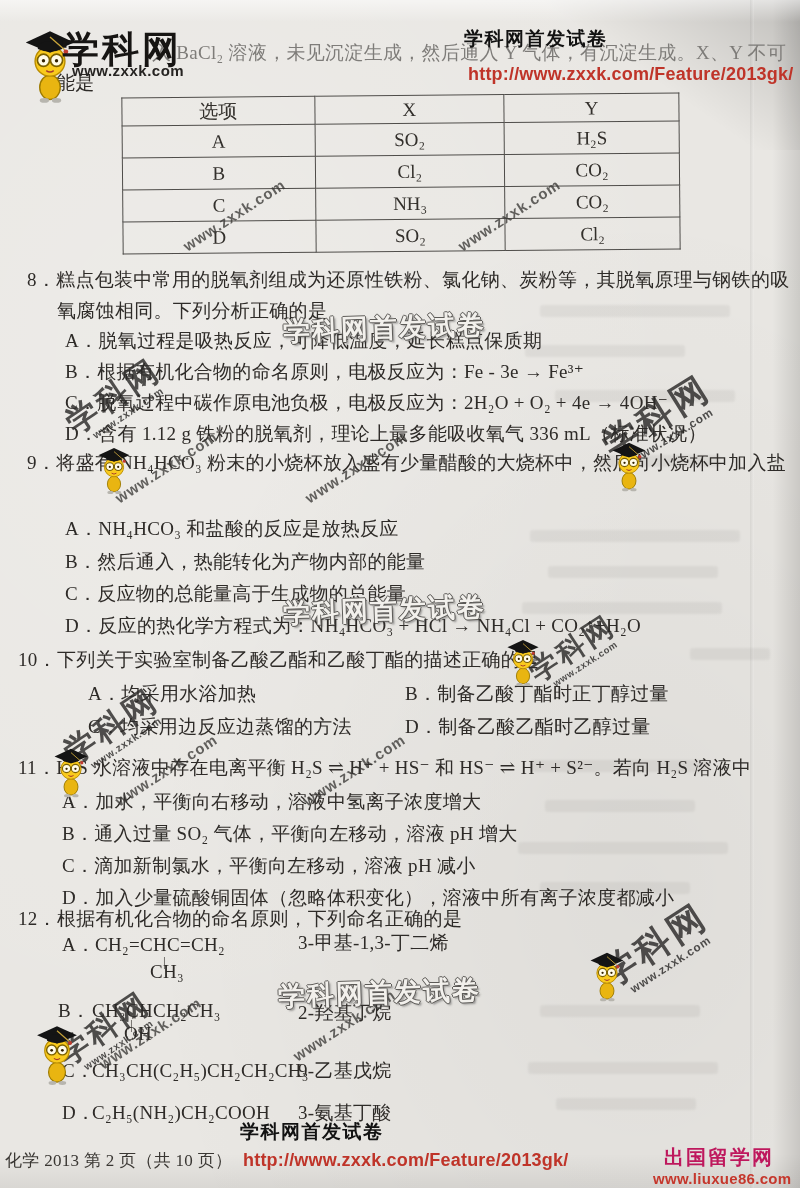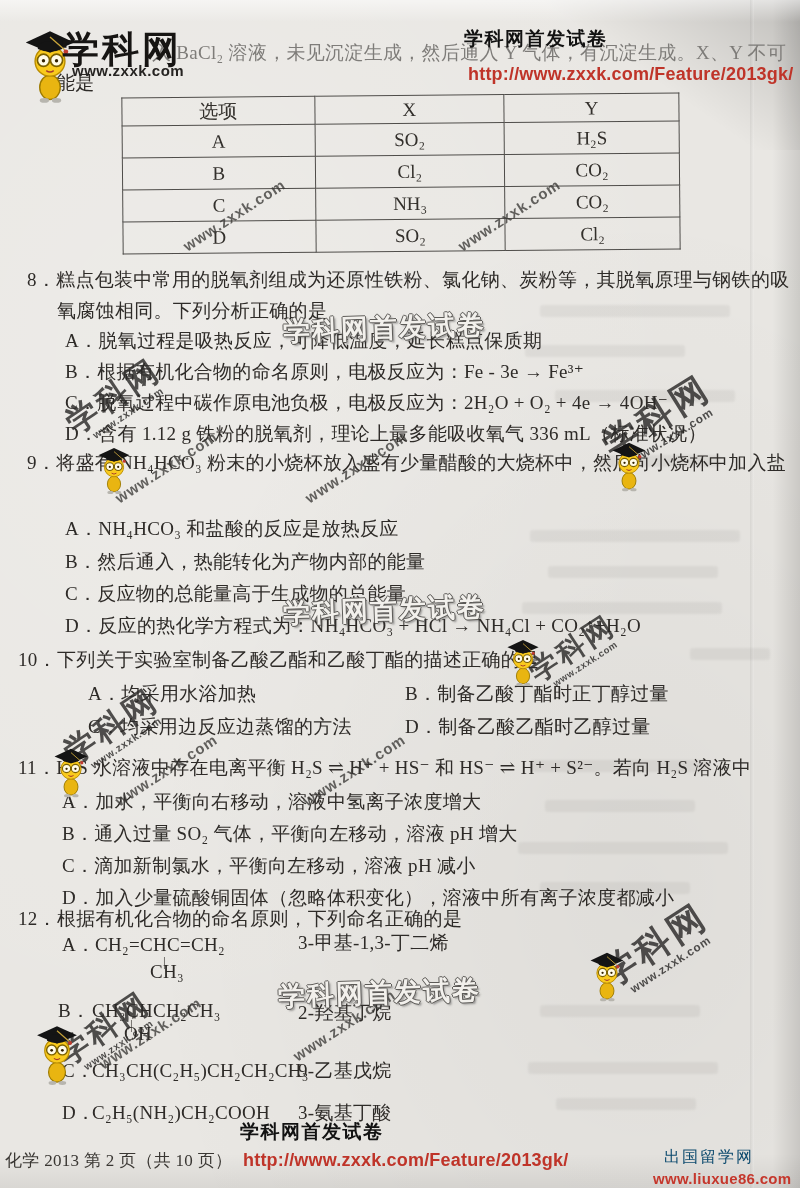--- a/index.html
+++ b/index.html
@@ -14,21 +14,21 @@
   .shade-bottom{left:0;right:0;bottom:0;height:34px;background:linear-gradient(to top,rgba(0,0,0,.07),rgba(0,0,0,0));}
   .crease{left:750px;top:0;bottom:0;width:4px;background:linear-gradient(to right,rgba(0,0,0,.06),rgba(255,255,255,.18));}
   .grain{left:0;top:0;right:0;bottom:0;background:
      radial-gradient(ellipse at 20% 30%,rgba(255,255,255,.18),rgba(255,255,255,0) 60%),
      radial-gradient(ellipse at 80% 75%,rgba(0,0,0,.045),rgba(0,0,0,0) 55%);}
   
   .ln{position:absolute;font-size:19px;line-height:22px;white-space:nowrap;letter-spacing:.3px;}
   .faded{color:#7e7c79;}
   .bold-black{font-family:"Liberation Sans","DejaVu Sans",sans-serif;font-weight:700;font-size:19px;color:#121212;letter-spacing:1.5px;}
   .red-url{font-family:"Liberation Sans","DejaVu Sans",sans-serif;font-weight:700;font-size:18px;color:#bf3429;letter-spacing:.2px;}
-  .liuxue-brand{font-family:"Liberation Sans","DejaVu Sans",sans-serif;font-weight:400;font-size:16px;color:#0c4a6e;letter-spacing:2px;}
+  .liuxue-brand{font-family:"Liberation Sans","DejaVu Sans",sans-serif;font-weight:700;font-size:20px;color:#be185d;letter-spacing:2px;}
   .liuxue-url{font-family:"Liberation Sans","DejaVu Sans",sans-serif;font-weight:700;font-size:15px;color:#c5372c;}
   .pageinfo{font-size:17px;color:#3a3733;}
   .bond{font-size:13px;color:#3a3733;}
   
   #opt-table{position:absolute;left:122px;top:95px;width:558px;border-collapse:collapse;transform:rotate(-.5deg);}
   #opt-table td{border:1.6px solid #4f4d4a;text-align:center;font-size:19px;color:#33302c;padding:0;}
   #opt-table tr{height:32px;}
   #opt-table tr.hdr{height:28px;}
   
   .stamp{position:absolute;transform-origin:left top;color:rgba(43,42,40,.82);

